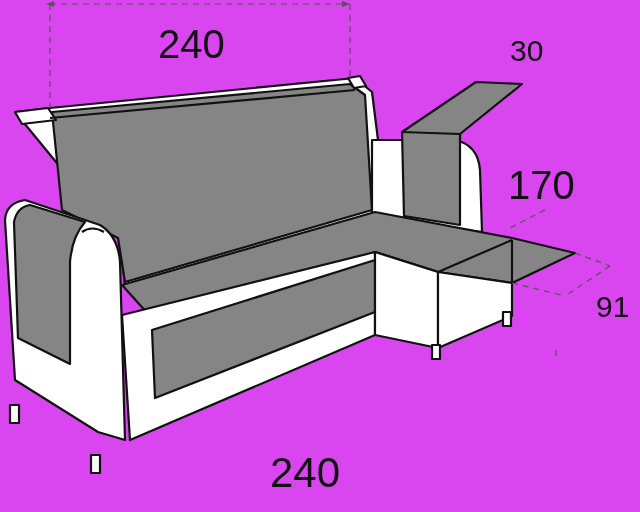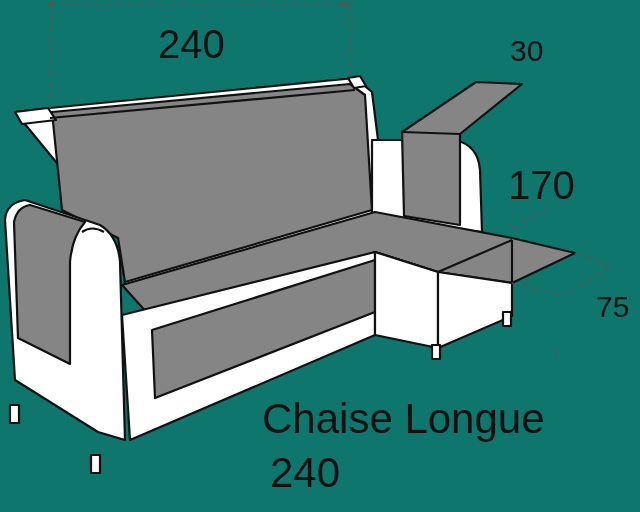--- a/index.html
+++ b/index.html
@@ -1,16 +1,16 @@
 <!DOCTYPE html>
 <html><head>
 <meta charset="utf-8">
 <style>
   html,body{margin:0;padding:0;background:#ffffff;}
-  #canvas{position:relative;width:640px;height:512px;overflow:hidden;background:#0f766e;}
+  #canvas{position:relative;width:640px;height:512px;overflow:hidden;background:#d946ef;}
   svg{position:absolute;left:0;top:0;}
   .lbl{position:absolute;font-family:"Liberation Sans","DejaVu Sans",sans-serif;color:#111111;white-space:nowrap;line-height:1;}
   .dim-width{left:158px;top:24px;font-size:40px;}
   .dim-60{left:510px;top:36px;font-size:30px;}
   .dim-150{left:508px;top:165px;font-size:40px;}
   .dim-75{left:596px;top:292px;font-size:30px;}
   .title{left:262px;top:398px;font-size:42px;}
   .subtitle{left:270px;top:452px;font-size:42px;}
 </style>
 </head>
@@ -65,16 +65,15 @@
     </g>
     <g fill="#555">
       <path d="M46 4 L54 1 L54 7 Z"></path>
       <path d="M350 4 L342 1 L342 7 Z"></path>
     </g>
   </svg>
 
   <div class="lbl dim-width">240</div>
   <div class="lbl dim-60">30</div>
   <div class="lbl dim-150">170</div>
-  <div class="lbl dim-75">75</div>
-  <div class="lbl title">Chaise Longue</div>
+  <div class="lbl dim-75">91</div>
   <div class="lbl subtitle">240</div>
 </div>
 
 </body></html>

